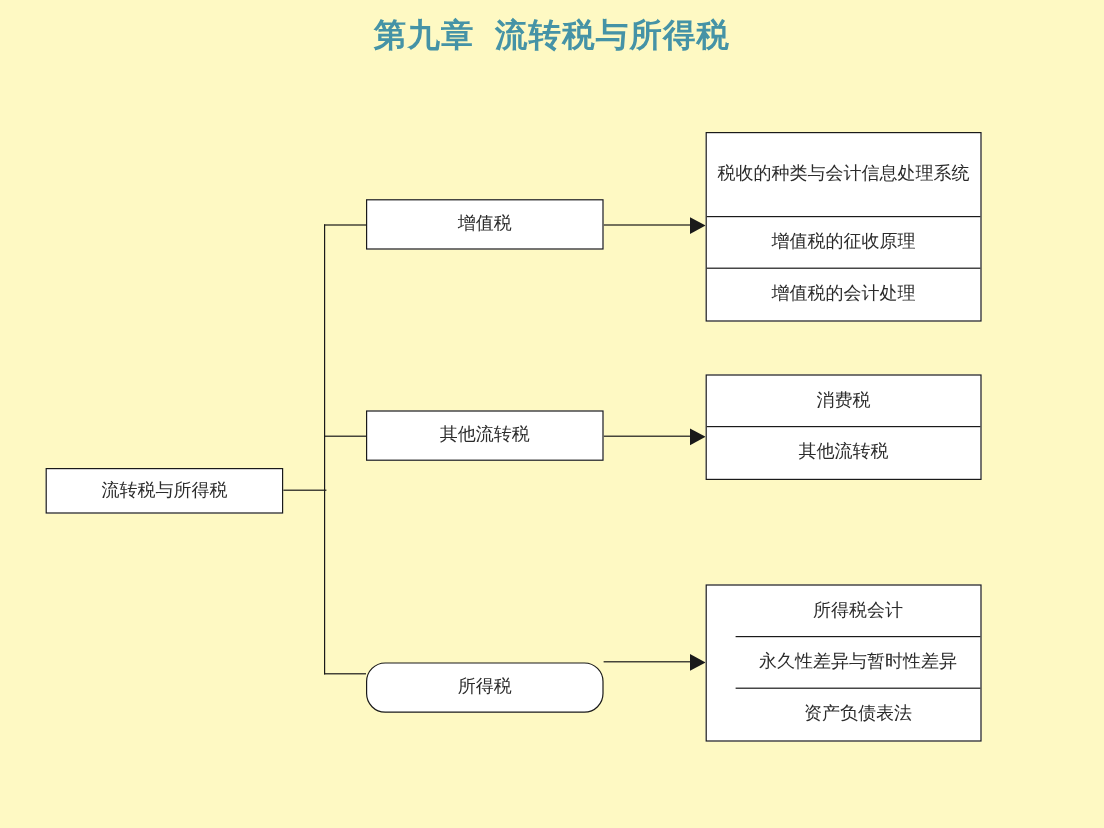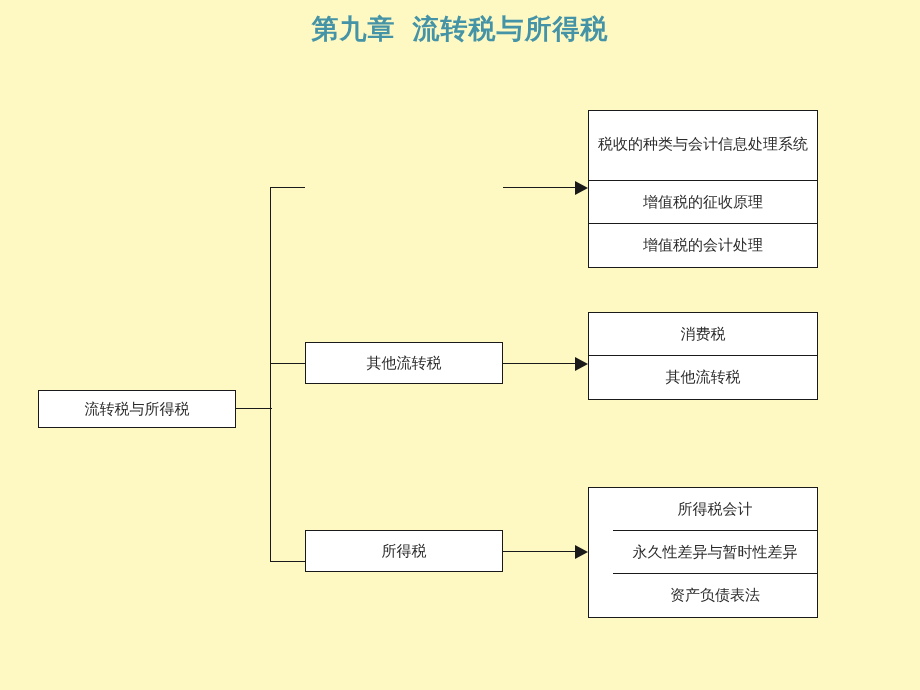--- a/index.html
+++ b/index.html
@@ -59,21 +59,21 @@
   }
 
   
   .node-mid {
     left: 305px;
     width: 198px;
     height: 42px;
   }
   .mid-1 { top: 166px; }
   .mid-2 { top: 342px; }
-  .mid-3 { top: 530px; }
+  .mid-3 { top: 552px; border-radius: 16px; }
 
   
   .group {
     position: absolute;
     box-sizing: border-box;
     left: 588px;
     width: 230px;
     border: 1.4px solid #1a1a1a;
     background: #ffffff;
   }
@@ -92,21 +92,20 @@
     font-size: 15px;
     line-height: 25px;
     padding: 0 4px;
     height: 43px;
   }
   .group-row:last-child {
     border-bottom: none;
   }
   .group-row.tall {
     height: 70px;
-    font-family: Liberation Mono, monospace;
   }
 
   
   .line {
     position: absolute;
     background: #1a1a1a;
   }
   .line-h { height: 1.4px; }
   .line-v { width: 1.4px; }
 
@@ -141,20 +140,21 @@
   <div class="arrow-head" style="left:575px; top:181px;"></div>
 
   <div class="line line-h" style="left:503px; top:363px; width:73px;"></div>
   <div class="arrow-head" style="left:575px; top:357px;"></div>
 
   <div class="line line-h" style="left:503px; top:551px; width:73px;"></div>
   <div class="arrow-head" style="left:575px; top:545px;"></div>
 
   <div class="node node-root">流转税与所得税</div>
 
+  <div class="node node-mid mid-1">增值税</div>
   <div class="node node-mid mid-2">其他流转税</div>
   <div class="node node-mid mid-3">所得税</div>
 
   <div class="group group-1">
     <div class="group-row tall">税收的种类与会计信息处理系统</div>
     <div class="group-row">增值税的征收原理</div>
     <div class="group-row">增值税的会计处理</div>
   </div>
 
   <div class="group group-2">

